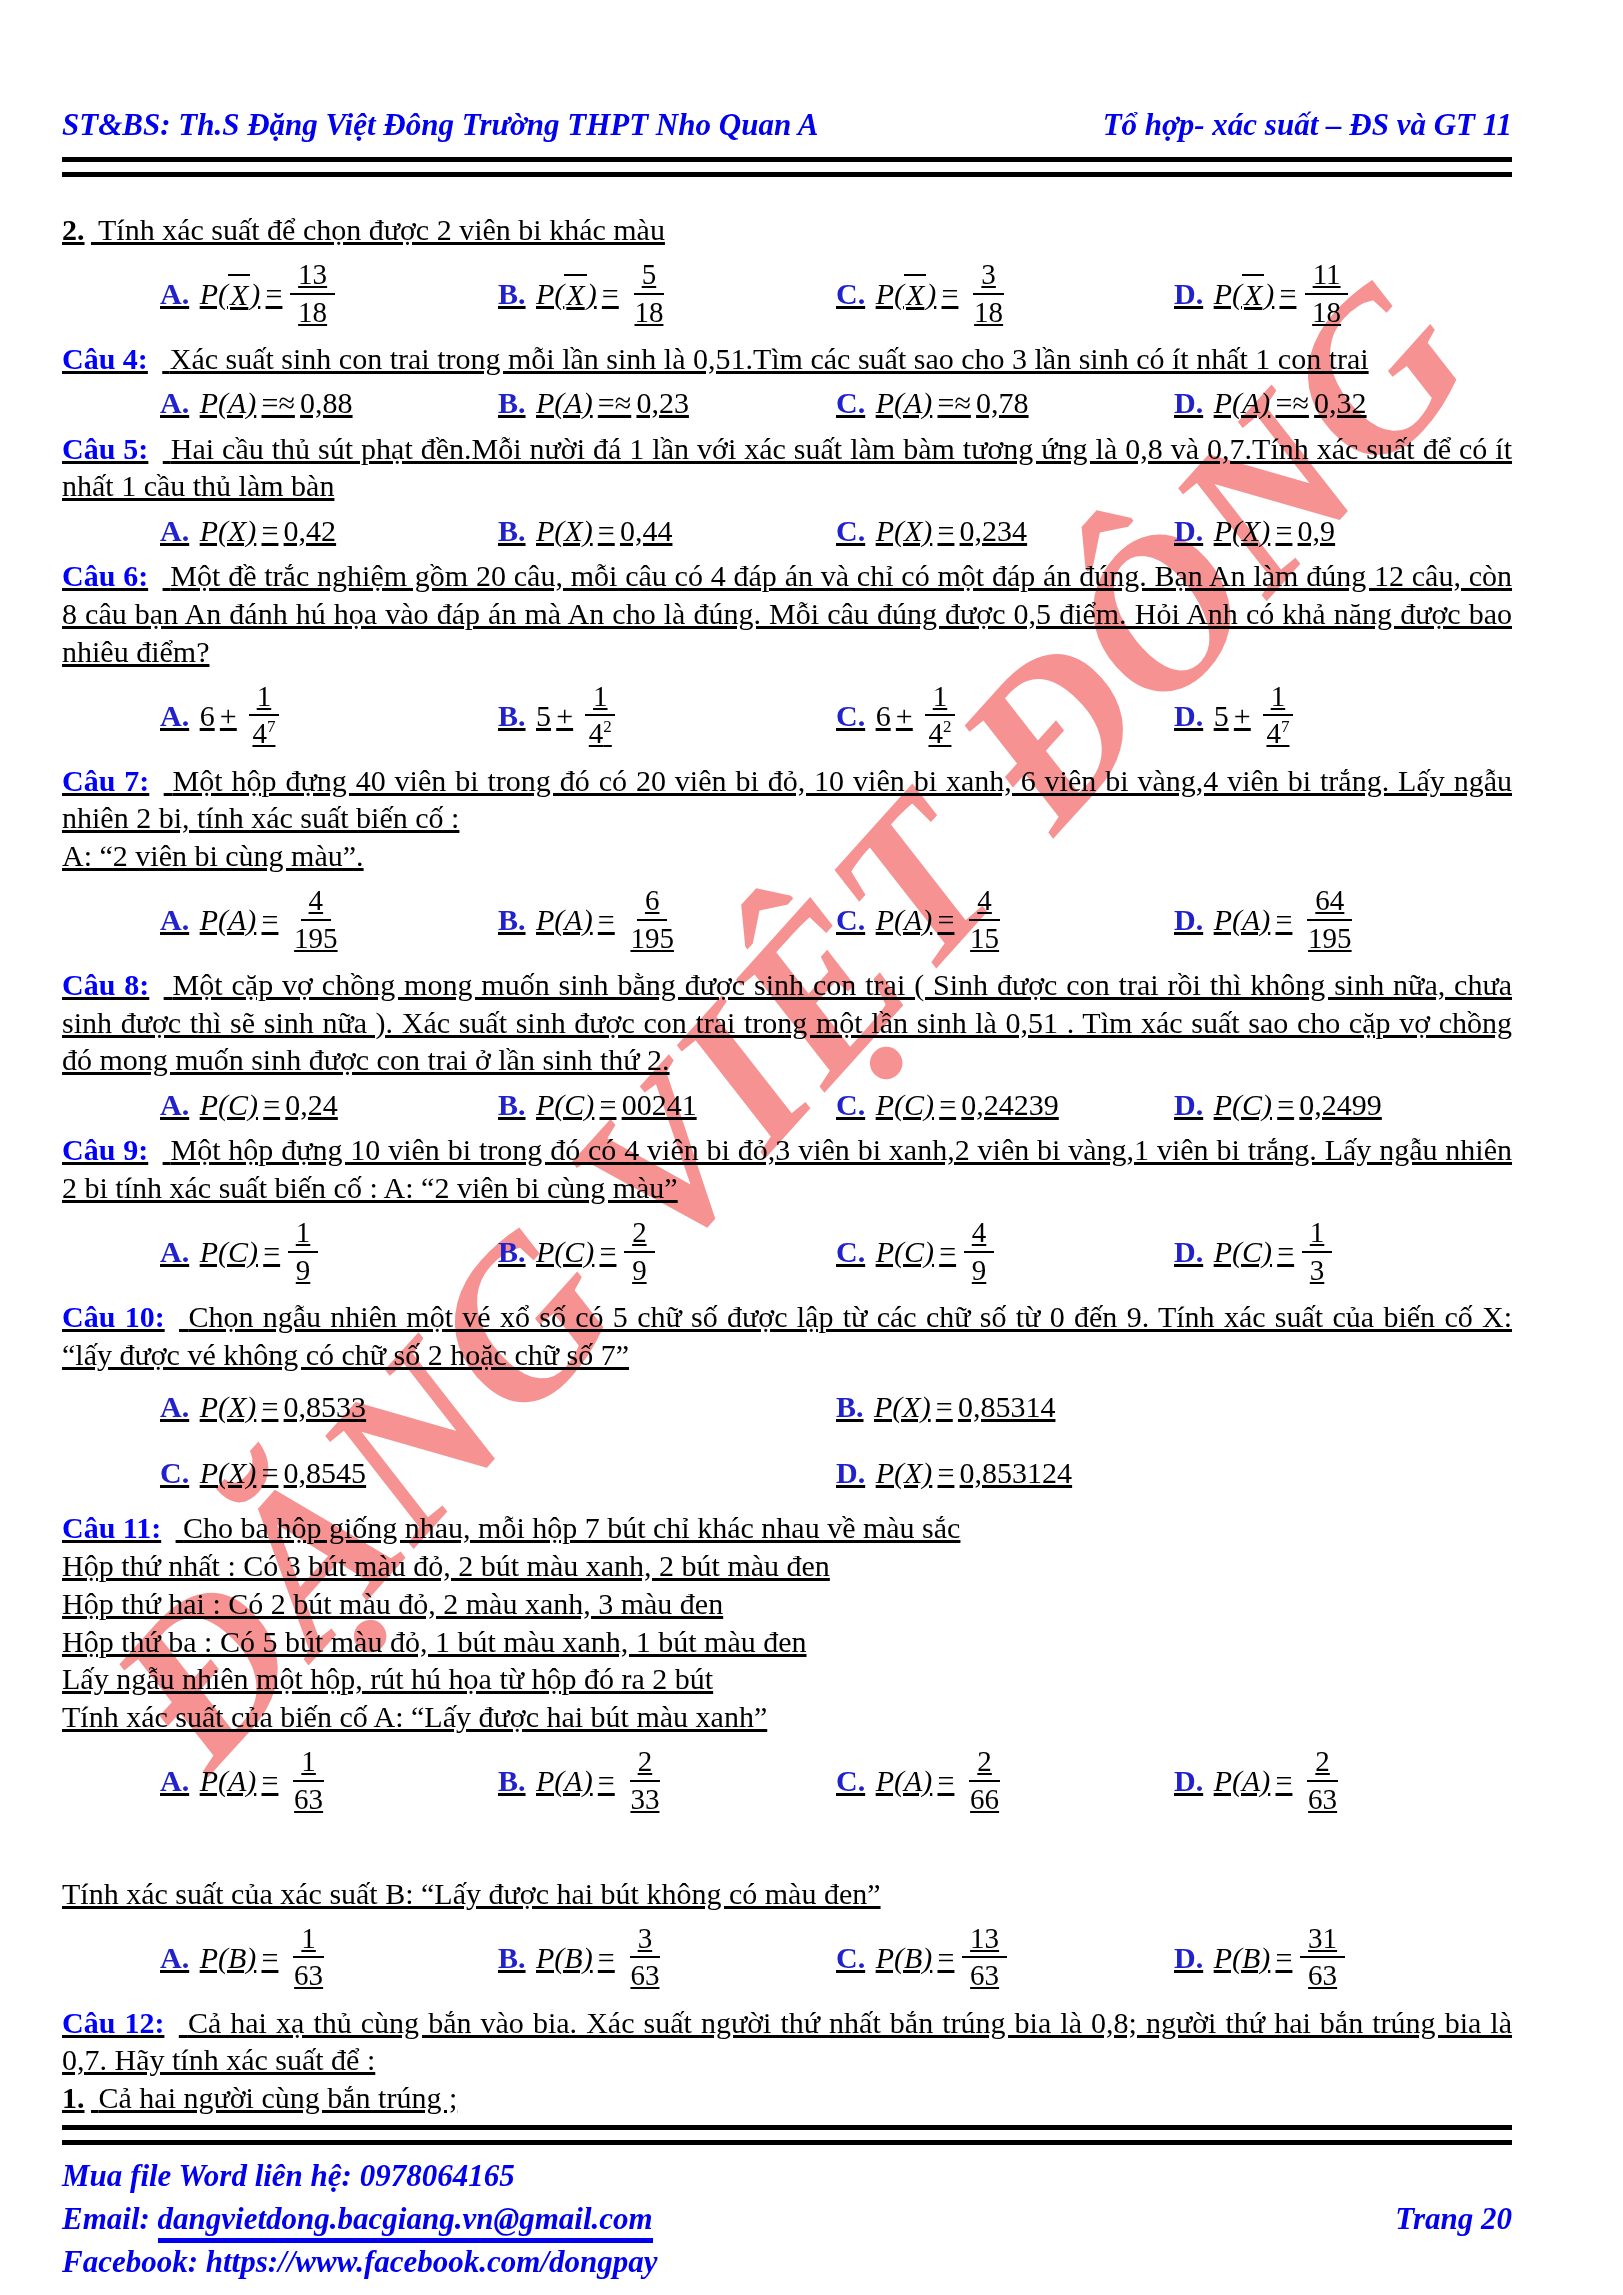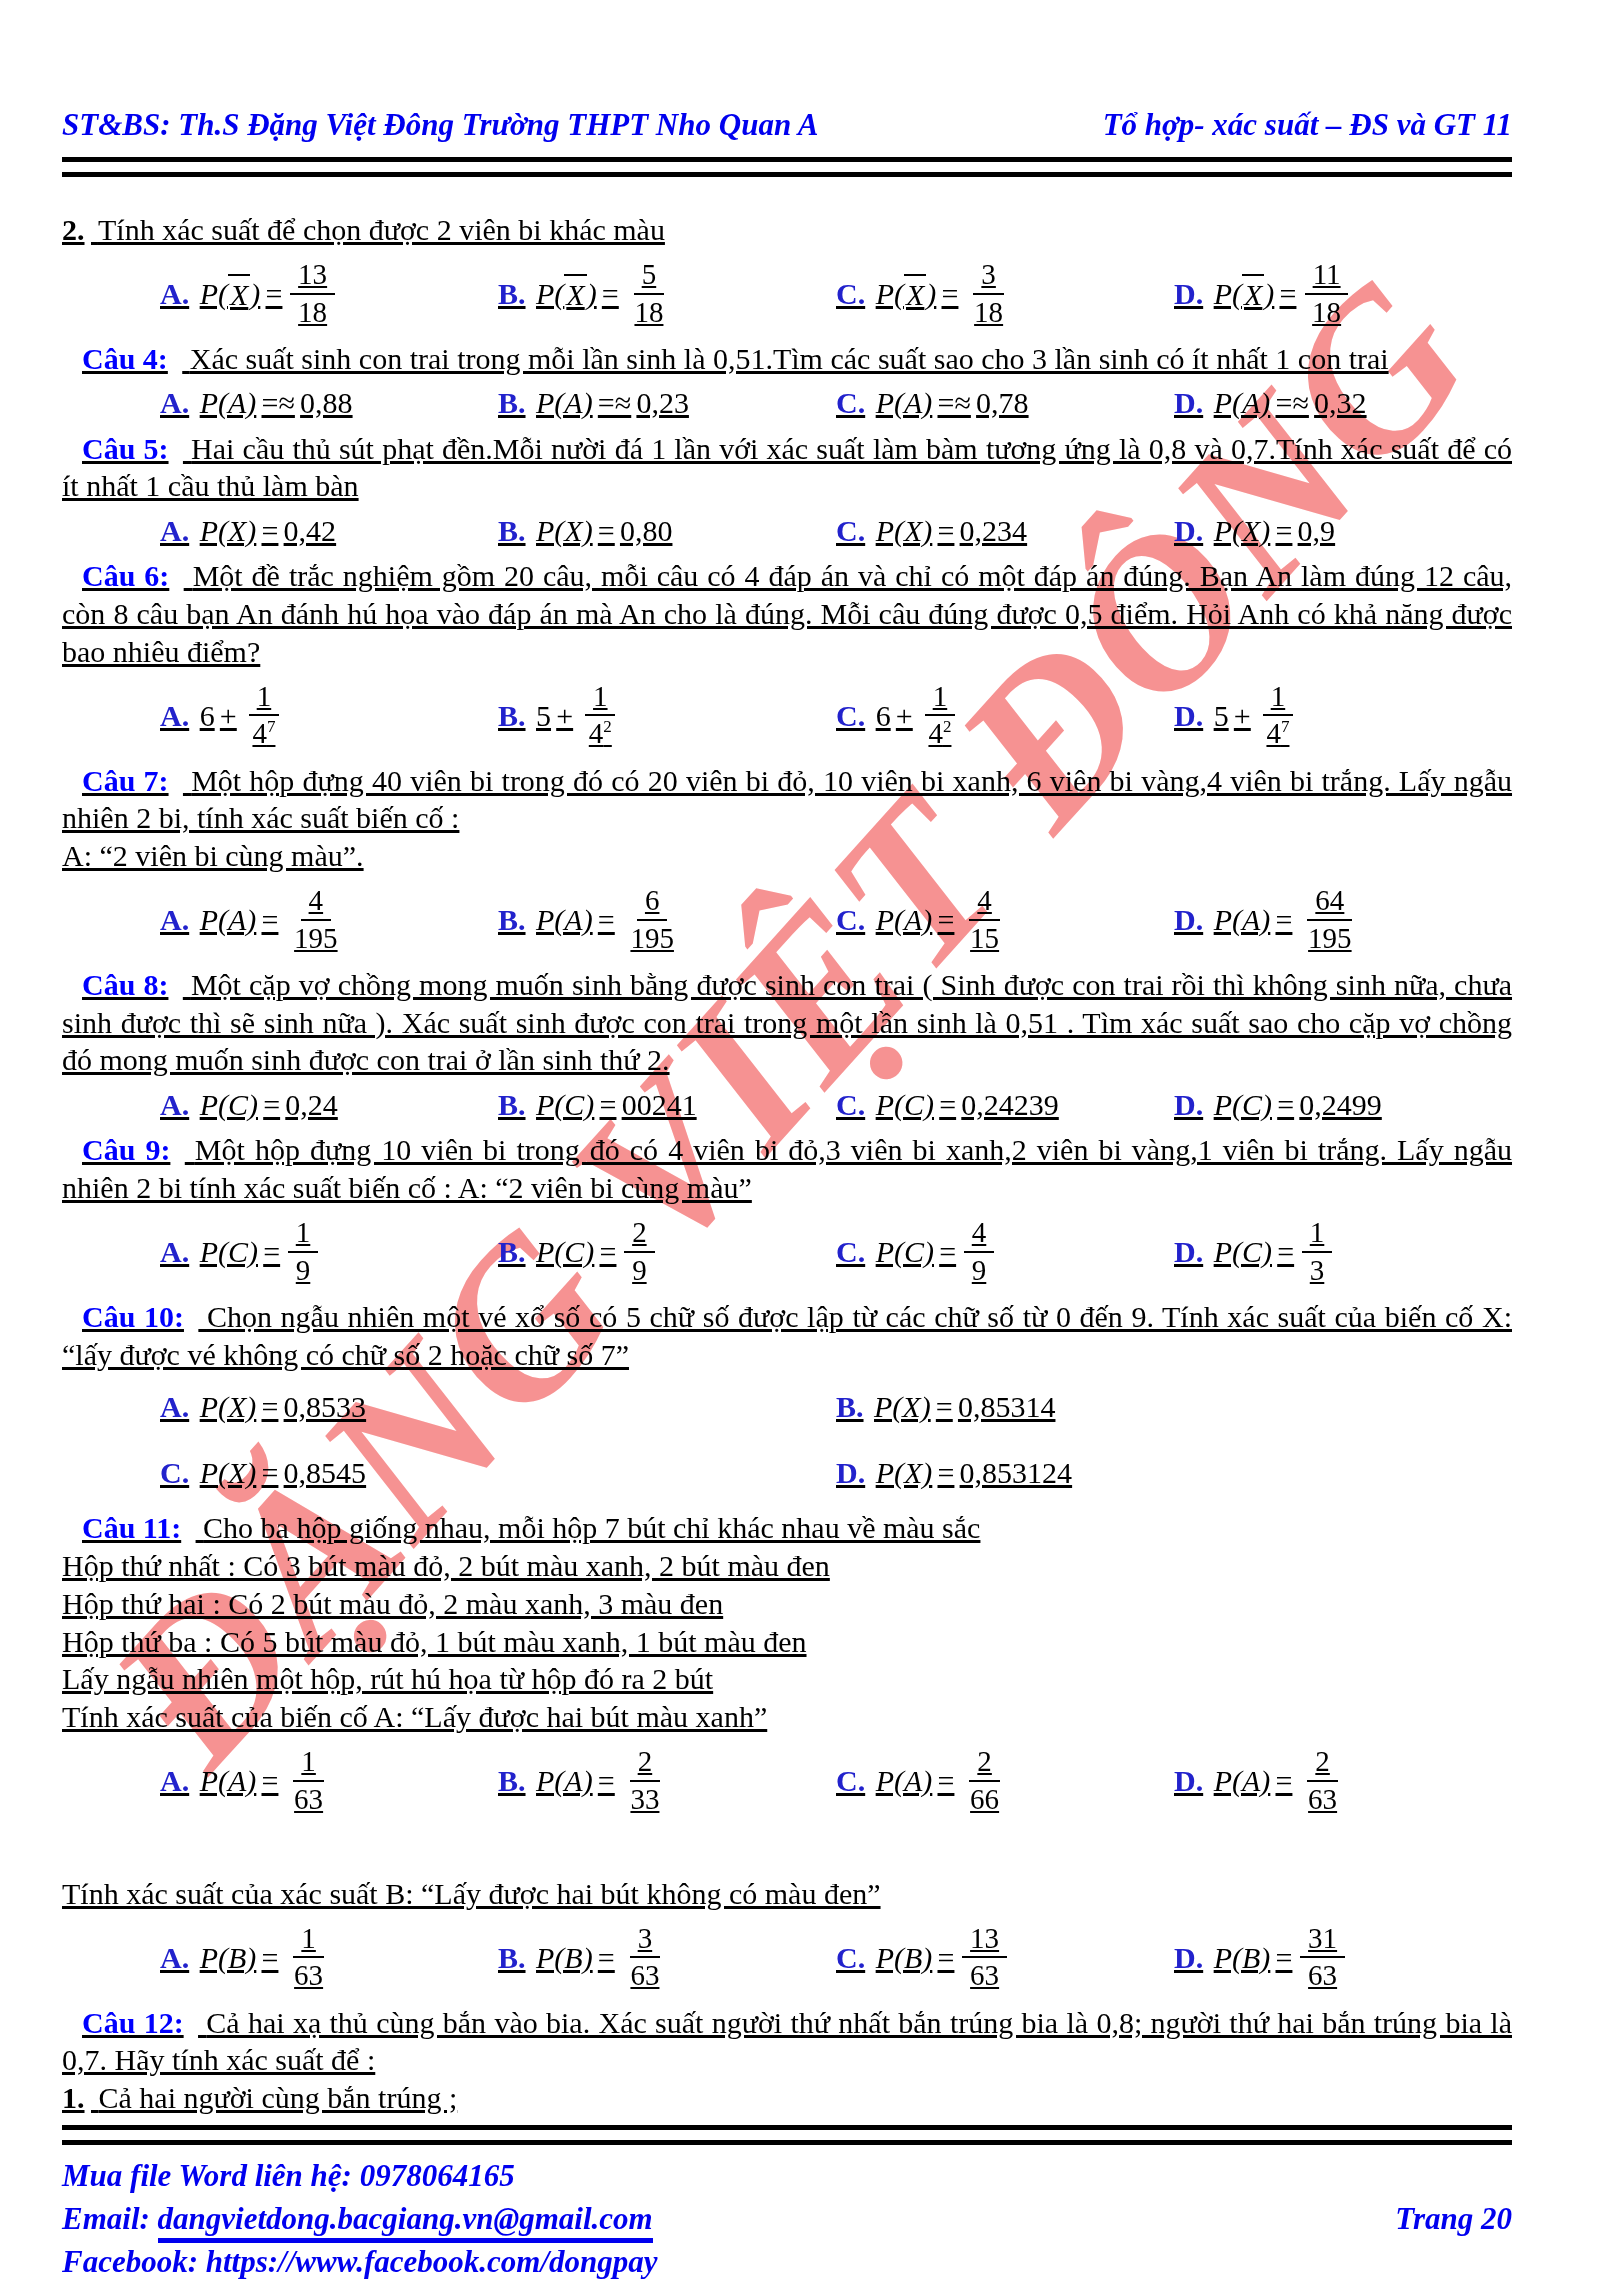--- a/index.html
+++ b/index.html
@@ -36,21 +36,21 @@
     pointer-events:none;
   }
   
   .content{
     position:absolute;top:211px;left:62px;right:111px;bottom:196px;
     z-index:2;font-size:30px;line-height:1.26;
   }
   .qblock{margin:0 0 2.6px 0;text-decoration:underline;}
   .qtext{margin:0;text-align:justify;}
   .qtext.noj{text-align:left;}
-  .qlabel{color:var(--label-blue,#0000fe);font-weight:bold;margin-right:14.4px;margin-left:20px;}
+  .qlabel{color:var(--label-blue,#0000fe);font-weight:bold;margin-right:14.4px;}
   .qprefix{font-weight:bold;margin-right:6.5px;}
   .opts{
     display:grid;grid-template-columns:repeat(4,1fr);
     align-items:center;margin:6.5px 0 7.9px 98px;
   }
   .opts.grid2{grid-template-columns:repeat(2,1fr);row-gap:29px;margin-top:14.4px;margin-bottom:17px;}
   .opt{display:inline-flex;align-items:center;white-space:nowrap;}
   .letter{color:var(--opt-blue,#2222cc);font-weight:bold;margin-right:10.5px;}
   .math{display:inline-flex;align-items:center;}
   .mi{font-style:italic;}
@@ -191,21 +191,21 @@
               <span class="mi">P(X)</span>
               <span class="rel">=</span>
               <span class="val">0,42</span>
             </span>
           </span>
           <span class="opt">
             <b class="letter">B.</b>
             <span class="math">
               <span class="mi">P(X)</span>
               <span class="rel">=</span>
-              <span class="val">0,80</span>
+              <span class="val">0,44</span>
             </span>
           </span>
           <span class="opt">
             <b class="letter">C.</b>
             <span class="math">
               <span class="mi">P(X)</span>
               <span class="rel">=</span>
               <span class="val">0,234</span>
             </span>
           </span>

